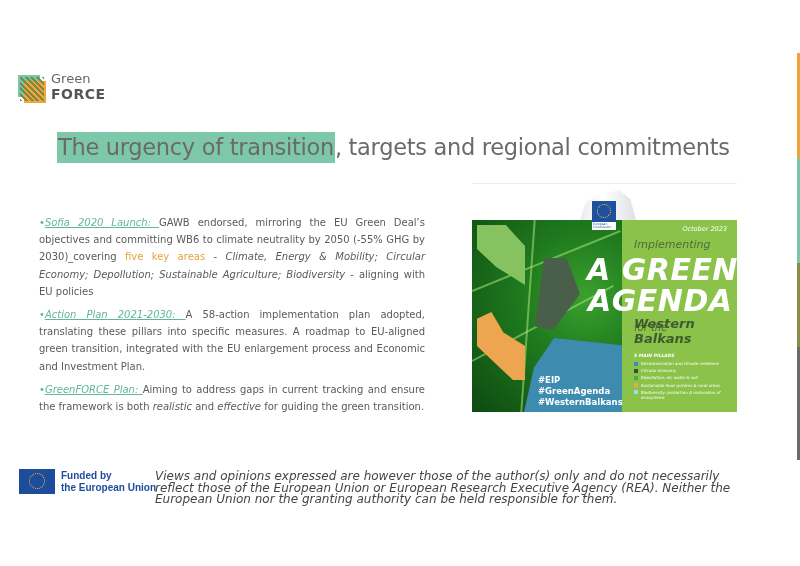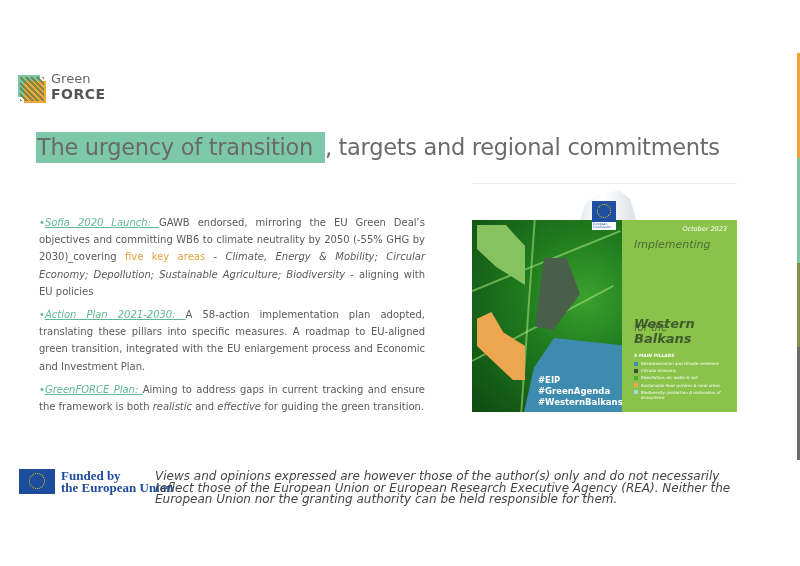--- a/index.html
+++ b/index.html
@@ -13,21 +13,21 @@
   .logo-mark .sq-orange { position: absolute; left: 6px; top: 6px; width: 22px; height: 22px; background: #f0a63e; }
   .logo-mark .hatch { position: absolute; left: 2px; top: 2px; width: 24px; height: 24px;
      background: repeating-linear-gradient(45deg, rgba(110,130,60,0.85) 0 2px, transparent 2px 4px); }
   .logo-text { position: absolute; left: 33px; top: 0; line-height: 1; }
   .logo-green { font-family: "DejaVu Sans", sans-serif; font-size: 13px; color: #666; display:block; }
   .logo-force { font-family: "DejaVu Sans", sans-serif; font-size: 14px; font-weight: bold; color: #555; display:block; margin-top: 2px; letter-spacing: 0.5px; }
 
   
   .title { position: absolute; left: 36px; top: 134px; font-family: "DejaVu Sans", sans-serif;
      font-size: 22.5px; color: #6a6a6a; white-space: nowrap; letter-spacing: -0.3px; }
-  .title .hl { background: #7dc8a9; padding: 2px 12px 3px 1px; }
+  .title .hl { background: #7dc8a9; padding: 2px 1px 3px 1px; margin-left: 21px; }
 
   
   .vbar { position: absolute; left: 797px; width: 3px; }
   .vbar.orange { top: 53px; height: 105px; background: #f0a33b; }
   .vbar.teal   { top: 158px; height: 105px; background: #7cc6a8; }
   .vbar.olive  { top: 263px; height: 84px; background: #8a8a4a; }
   .vbar.gray   { top: 347px; height: 113px; background: #6a6a6a; }
 
   
   .bullets { position: absolute; left: 39px; top: 214px; width: 386px; font-size: 10px;
@@ -69,21 +69,21 @@
   .cover-for { position: absolute; left: 12px; top: 102px; color: #4f6b3a; font-size: 10px; }
   .cover-wb { position: absolute; left: 12px; top: 96px; color: #3f5a2e; font-size: 13px; font-weight: bold; }
   .pillars-title { position: absolute; left: 12px; top: 133px; color: #fff; font-size: 4.5px; font-weight: bold; }
   .pillars { position: absolute; left: 12px; top: 141px; list-style: none; }
   .pillars li { display: flex; align-items: flex-start; font-size: 4px; color: #fff; line-height: 5px; margin-bottom: 2.2px; width: 95px; }
   .pillars .sw { width: 4px; height: 4px; flex: 0 0 4px; margin-right: 3px; margin-top: 0.5px; }
 
   
   .eu-flag { position: absolute; left: 19px; top: 469px; width: 36px; height: 25px; background: #1d4c9c; }
   .eu-flag .ring { position: absolute; left: 10px; top: 4px; width: 16px; height: 16px; border: 1.5px dotted #ffd400; border-radius: 50%; }
-  .funded { position: absolute; left: 61px; top: 470px; font-size: 13px; font-weight: bold; color: #1d4c9c; line-height: 12px; font-family: Liberation Serif, serif; }
+  .funded { position: absolute; left: 61px; top: 470px; font-size: 10px; font-weight: bold; color: #1d4c9c; line-height: 12px; font-family: Liberation Sans, sans-serif; }
   .disclaimer { position: absolute; left: 155px; top: 471px; width: 580px; font-size: 12px; font-style: italic; color: #444; line-height: 11.5px; font-family: "DejaVu Sans", sans-serif; }
 </style>
 </head>
 <body>
 
 <div class="logo">
   <div class="logo-mark">
     <div class="sq-teal"></div>
     <div class="sq-orange"></div>
     <div class="hatch"></div>
@@ -129,20 +129,24 @@
     <div class="poly blue"></div>
     <div class="hashtags">
       <div>#EIP</div>
       <div>#GreenAgenda</div>
       <div>#WesternBalkans</div>
     </div>
   </div>
   <div class="panel">
     <div class="cover-date">October 2023</div>
     <div class="cover-implementing">Implementing</div>
+    <div class="cover-big">
+      <div>A GREEN</div>
+      <div style="padding-left:1px">AGENDA</div>
+    </div>
     <div class="cover-for">for the</div>
     <div class="cover-wb">Western Balkans</div>
     <div class="pillars-title">5 MAIN PILLARS</div>
     <ul class="pillars">
       <li>
           <span class="sw" style="background:#3e8bb0"></span>
           <span>Decarbonisation and climate resilience</span>
         </li>
       <li>
           <span class="sw" style="background:#3b4a3b"></span>

